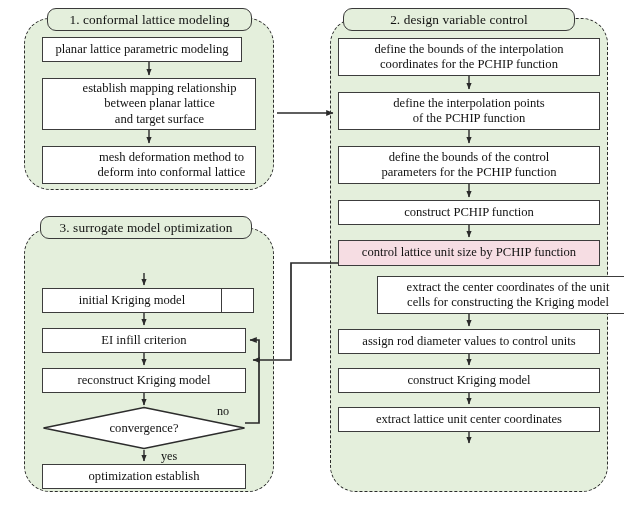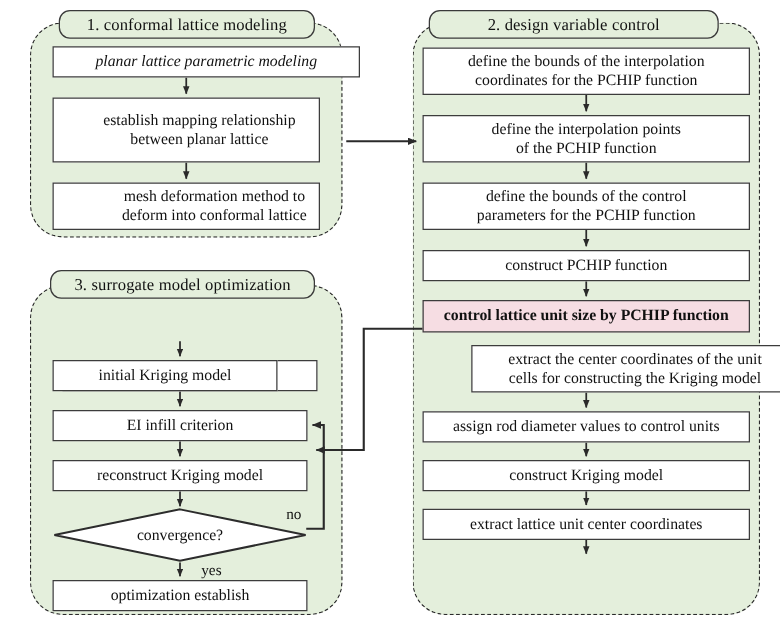--- a/index.html
+++ b/index.html
@@ -38,21 +38,21 @@
     background:#ffffff;
     border:1.5px solid #3c3c3c;
     box-sizing:border-box;
     display:flex;align-items:center;justify-content:center;
     text-align:center;
     font-size:12.6px;
     line-height:1.22;
     z-index:4;
     padding:0 3px;
   }
-  .box.pink{background:#f6dde3;font-weight:bold;}
+  .box.pink{background:#f6dde3;}
   .box .lines{display:block;}
   .box .lines span{display:block;}
 
   
   .diamond-wrap{position:absolute;z-index:4;}
   .diamond-wrap svg{display:block;}
   .diamond-label{
     position:absolute;inset:0;
     display:flex;align-items:center;justify-content:center;
     font-size:12.6px;
@@ -69,28 +69,29 @@
   }
 </style>
 </head>
 <body>
 
 <div class="canvas">
 
   <div class="panel" style="left:24px;top:18px;width:250px;height:172px;"></div>
   <div class="panel-title" style="left:47px;top:8px;width:205px;height:23px;">1.  conformal lattice modeling</div>
 
-  <div class="box" style="left:42px;top:37px;width:246px;height:25px;font-style:italic;">
+  <div class="box" style="left:42px;top:37px;width:200px;height:25px;">
     <span class="lines">planar lattice parametric modeling</span>
   </div>
 
   <div class="box" style="left:42px;top:78px;width:214px;height:52px;padding-left:24px;">
     <span class="lines">
       <span>establish mapping relationship</span>
       <span>between planar lattice</span>
+      <span>and target surface</span>
     </span>
   </div>
 
   <div class="box" style="left:42px;top:146px;width:214px;height:38px;padding-left:48px;">
     <span class="lines">
       <span>mesh deformation method to</span>
       <span>deform into conformal lattice</span>
     </span>
   </div>
 
@@ -169,21 +170,21 @@
     <svg width="204" height="44" viewBox="0 0 204 44">
       <polygon points="102,1.5 202.5,22 102,42.5 1.5,22" fill="#ffffff" stroke="#2c2c2c" stroke-width="1.6"></polygon>
     </svg>
     <div class="diamond-label">convergence?</div>
   </div>
 
   <div class="box" style="left:42px;top:464px;width:204px;height:25px;">
     <span class="lines">optimization establish</span>
   </div>
 
-  <div class="edge-label" style="left:229px;top:404px;">no</div>
+  <div class="edge-label" style="left:217px;top:404px;">no</div>
   <div class="edge-label" style="left:150px;top:449px;margin-left:11px;">yes</div>
 
   <svg class="conn">
     <defs>
       <marker id="ah" markerWidth="7" markerHeight="7" refX="6.0" refY="2.6" orient="auto" markerUnits="userSpaceOnUse">
         <path d="M0,0 L6.4,2.6 L0,5.2 z" fill="#2a2a2a"></path>
       </marker>
       <marker id="ahb" markerWidth="8" markerHeight="8" refX="6.8" refY="3.0" orient="auto" markerUnits="userSpaceOnUse">
         <path d="M0,0 L7.2,3.0 L0,6.0 z" fill="#2a2a2a"></path>
       </marker>

